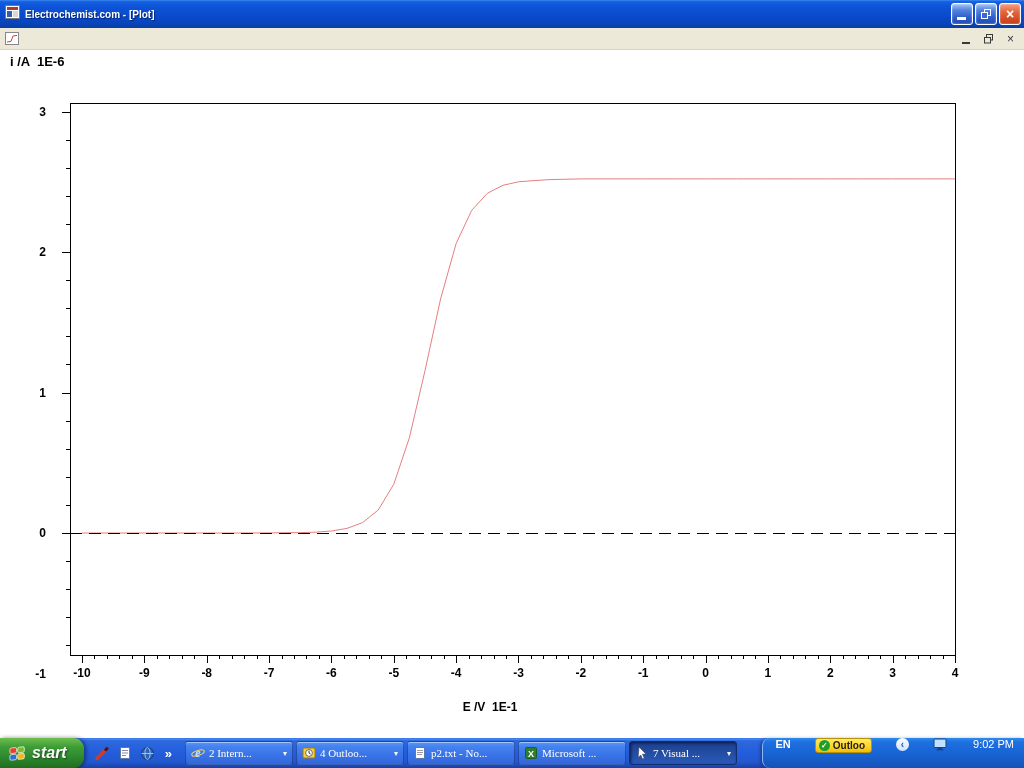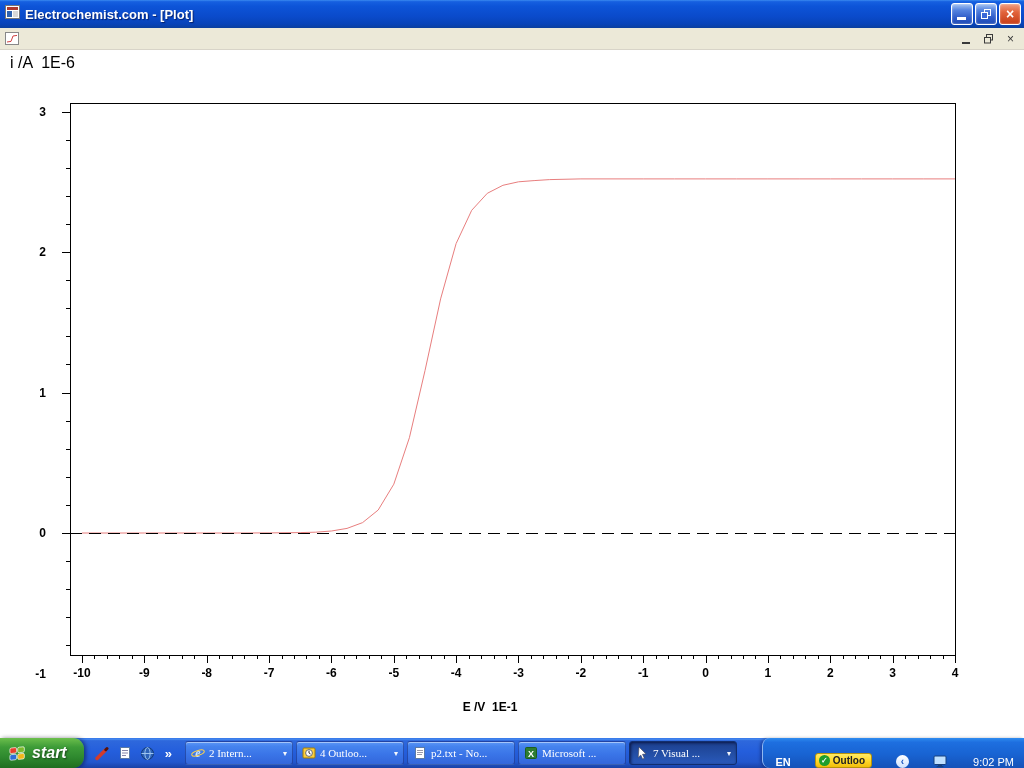--- a/index.html
+++ b/index.html
@@ -2,21 +2,21 @@
 <html><head>
 <meta charset="utf-8">
 <style>
   html,body{margin:0;padding:0;width:1024px;height:768px;overflow:hidden;
     font-family:"Liberation Sans",sans-serif;background:#fff;position:relative;}
 
   
   .titlebar{position:absolute;top:0;left:0;right:0;height:28px;display:flex;align-items:center;
     gap:5px;padding:0 3px 0 5px;box-sizing:border-box;
     background:linear-gradient(180deg,#3A8AF0 0%,#1660E0 6%,#0D54D8 22%,#0A4ACA 60%,#0843B8 86%,#0A3F9E 100%);}
-  .title-text{color:#fff;font-weight:bold;font-size:13px;flex:1;white-space:nowrap;
+  .title-text{color:#fff;font-weight:bold;font-size:10px;flex:1;white-space:nowrap;
     text-shadow:1px 1px 1px rgba(0,0,40,.55);}
   .win-controls{display:flex;gap:2px;align-items:center;}
   .winbtn{width:22px;height:22px;border-radius:3px;border:1px solid #fff;padding:0;cursor:pointer;
     display:flex;align-items:center;justify-content:center;position:relative;
     background:linear-gradient(180deg,#A7C4F2 0%,#5584E0 30%,#2E5BC8 70%,#1E4AB4 100%);
     box-shadow:inset 0 0 2px rgba(255,255,255,.6);color:#fff;}
   .winbtn.close{background:linear-gradient(180deg,#F3A084 0%,#E2643C 40%,#C63D17 100%);}
   .winbtn .bar{position:absolute;left:5px;bottom:4px;width:9px;height:3px;background:#fff;}
   .winbtn .xg{font-size:14px;font-weight:bold;line-height:1;}
 
@@ -26,21 +26,21 @@
   .menus{display:flex;align-items:center;margin-left:4px;}
   .menu-item{font-size:12px;color:#000;padding:2px 7px;cursor:default;}
   .mdi-controls{margin-left:auto;display:flex;align-items:center;gap:5px;}
   .mdibtn{background:none;border:none;padding:0;width:17px;height:15px;color:#3a3a3a;cursor:pointer;
     display:flex;align-items:center;justify-content:center;position:relative;font-size:12px;}
   .mdibtn .bar{position:absolute;left:4px;bottom:2px;width:8px;height:2px;background:#3a3a3a;}
 
   
   .plot-region{position:absolute;top:50px;left:0;right:0;bottom:30px;background:#fff;}
   #chart-svg{position:absolute;top:0;left:0;}
-  .ylabel{position:absolute;top:4px;left:10px;font-size:16px;font-weight:normal;color:#000;white-space:pre;}
+  .ylabel{position:absolute;top:4px;left:10px;font-size:13px;font-weight:bold;color:#000;white-space:pre;}
   .xlabel{position:absolute;top:650px;left:395px;width:190px;text-align:center;
     font-size:12px;font-weight:bold;color:#000;white-space:pre;}
 
   
   .taskbar{position:absolute;bottom:0;left:0;right:0;height:30px;display:flex;align-items:stretch;
     background:linear-gradient(180deg,#2663E0 0%,#4A90F4 3%,#2E68DC 9%,#245EDC 45%,#2257CE 80%,#1941A5 100%);}
   .start{display:flex;align-items:center;gap:5px;padding:0 17px 0 8px;border:none;cursor:pointer;
     color:#fff;font-style:italic;font-weight:bold;font-size:16px;font-family:"Liberation Sans",sans-serif;
     background:linear-gradient(180deg,#6CBF4C 0%,#3E9C38 30%,#2F8A2F 62%,#1F6E1F 100%);
     border-radius:0 11px 11px 0;box-shadow:2px 0 4px rgba(0,0,20,.45);
@@ -51,21 +51,21 @@
   .tasks{display:flex;align-items:center;gap:3px;padding:0 3px;flex:1;min-width:0;}
   .taskbtn{height:24px;flex:0 0 108px;min-width:0;box-sizing:border-box;display:flex;align-items:center;gap:4px;
     padding:0 5px;border:1px solid rgba(0,0,60,.35);border-radius:3px;cursor:pointer;color:#fff;font-size:11px;
     font-family:"Liberation Sans",sans-serif;
     background:linear-gradient(180deg,#5B97F7 0%,#4583EE 20%,#3A75E8 55%,#3366DB 100%);
     box-shadow:inset 0 1px 0 rgba(255,255,255,.45);}
   .taskbtn .tlabel{flex:1;min-width:0;overflow:hidden;white-space:nowrap;text-align:left;font-family:Liberation Serif, serif;}
   .taskbtn .chev{font-size:8px;opacity:.95;}
   .taskbtn.active{background:linear-gradient(180deg,#1C3F8E 0%,#2450A8 60%,#2A59BC 100%);
     box-shadow:inset 1px 1px 3px rgba(0,0,30,.65);border-color:#122E6E;}
-  .tray{display:flex;align-items:flex-end;gap:24px;padding:0 10px 0 13px;margin-left:2px;
+  .tray{display:flex;align-items:flex-start;gap:24px;padding:0 10px 0 13px;margin-left:2px;
     background:linear-gradient(180deg,#2E8CEF 0%,#1E6FE0 14%,#1863D2 55%,#1652B8 100%);
     border-left:1px solid #8FB8F2;border-radius:8px 0 0 8px;box-shadow:-2px 0 3px rgba(0,0,40,.3);}
   .lang{color:#fff;font-size:11px;font-weight:bold;cursor:pointer;}
   .norton{display:flex;align-items:center;gap:3px;cursor:pointer;
     background:linear-gradient(180deg,#FFEB64 0%,#FFD92E 50%,#F2BE0A 100%);
     border:1px solid #B8930A;border-radius:3px;padding:1px 6px 1px 3px;
     font-size:10px;font-weight:bold;color:#222;}
   .ncheck{width:11px;height:11px;border-radius:50%;background:#1F9E2C;color:#fff;font-size:8px;
     display:flex;align-items:center;justify-content:center;}
   .tray-chevron{width:13px;height:13px;border-radius:50%;cursor:pointer;

